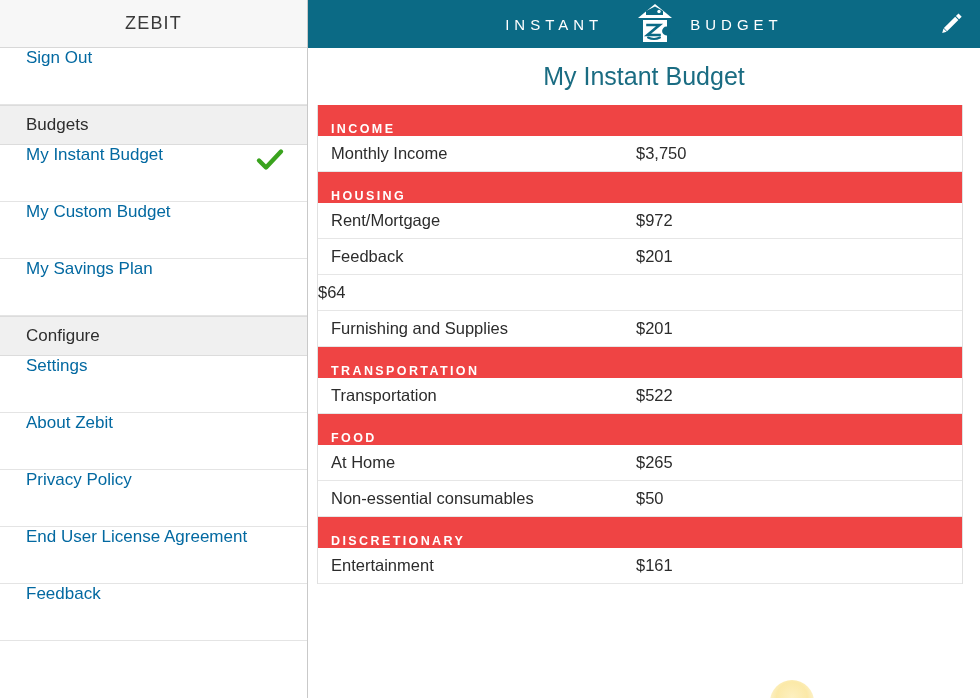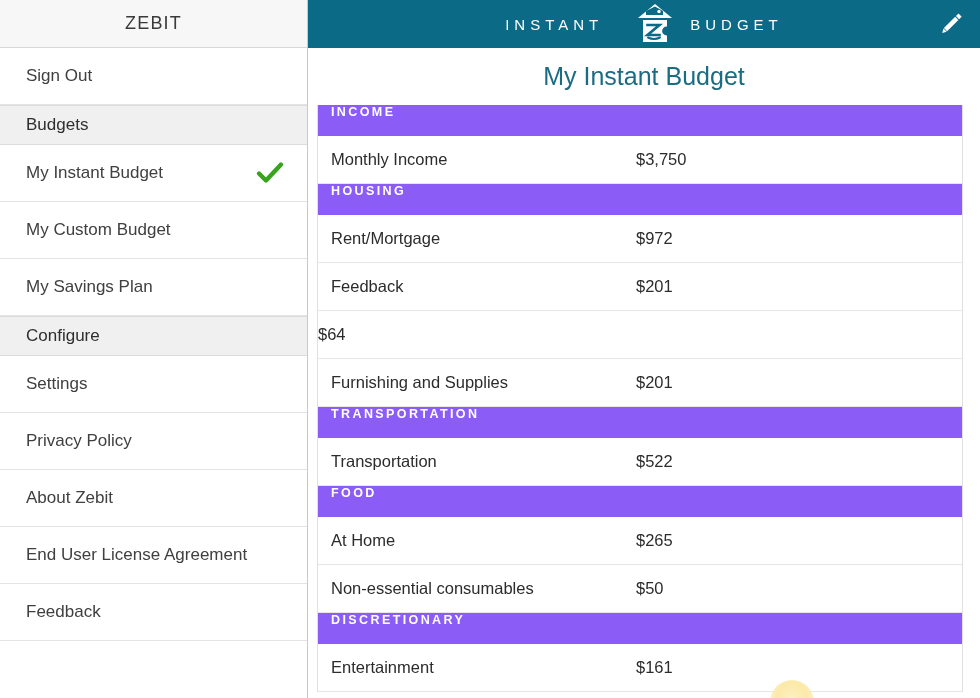--- a/index.html
+++ b/index.html
@@ -60,24 +60,24 @@
     padding-left: 26px;
     font-size: 17px;
     color: #2e2e2e;
   }
 
   .nav-item {
     height: 57px;
     background: #ffffff;
     border-bottom: 1px solid #e4e4e4;
     display: flex;
-    align-items: center;
+    align-items: flex-start;
     padding: 0 22px 0 26px;
     font-size: 17px;
-    color: #404040;
+    color: #0369a1;
     position: relative;
   }
   .nav-item .nav-label { flex: 1 1 auto; white-space: nowrap; }
 
   .check-icon {
     flex: 0 0 auto;
     width: 30px;
     height: 30px;
     display: flex;
     align-items: center;
@@ -166,32 +166,32 @@
     position: relative;
   }
   .budget-table {
     width: 100%;
     border-left: 1px solid #e0e0e0;
     border-right: 1px solid #e0e0e0;
   }
 
   .group-header {
     height: 31px;
-    background: #8b5cf6;
+    background: #ef4444;
     color: #ffffff;
     display: flex;
-    align-items: flex-start;
+    align-items: flex-end;
     padding-left: 13px;
     font-size: 12.5px;
     letter-spacing: 2.4px;
     font-weight: bold;
   }
 
   .budget-row {
-    height: 48px;
+    height: 36px;
     background: #ffffff;
     border-bottom: 1px solid #e6e6e6;
     display: flex;
     align-items: center;
     font-size: 16.5px;
     color: #2c2c2c;
   }
   .budget-row .row-label {
     flex: 0 0 318px;
     padding-left: 13px;
@@ -246,24 +246,24 @@
         <div class="nav-item">
           <span class="nav-label">My Savings Plan</span>
         </div>
         <div class="nav-section-header">
           <span>Configure</span>
         </div>
         <div class="nav-item">
           <span class="nav-label">Settings</span>
         </div>
         <div class="nav-item">
+          <span class="nav-label">About Zebit</span>
+        </div>
+        <div class="nav-item">
           <span class="nav-label">Privacy Policy</span>
-        </div>
-        <div class="nav-item">
-          <span class="nav-label">About Zebit</span>
         </div>
         <div class="nav-item">
           <span class="nav-label">End User License Agreement</span>
         </div>
         <div class="nav-item">
           <span class="nav-label">Feedback</span>
         </div>
       </nav>
     <div class="sidebar-tail"></div>
   </aside>

